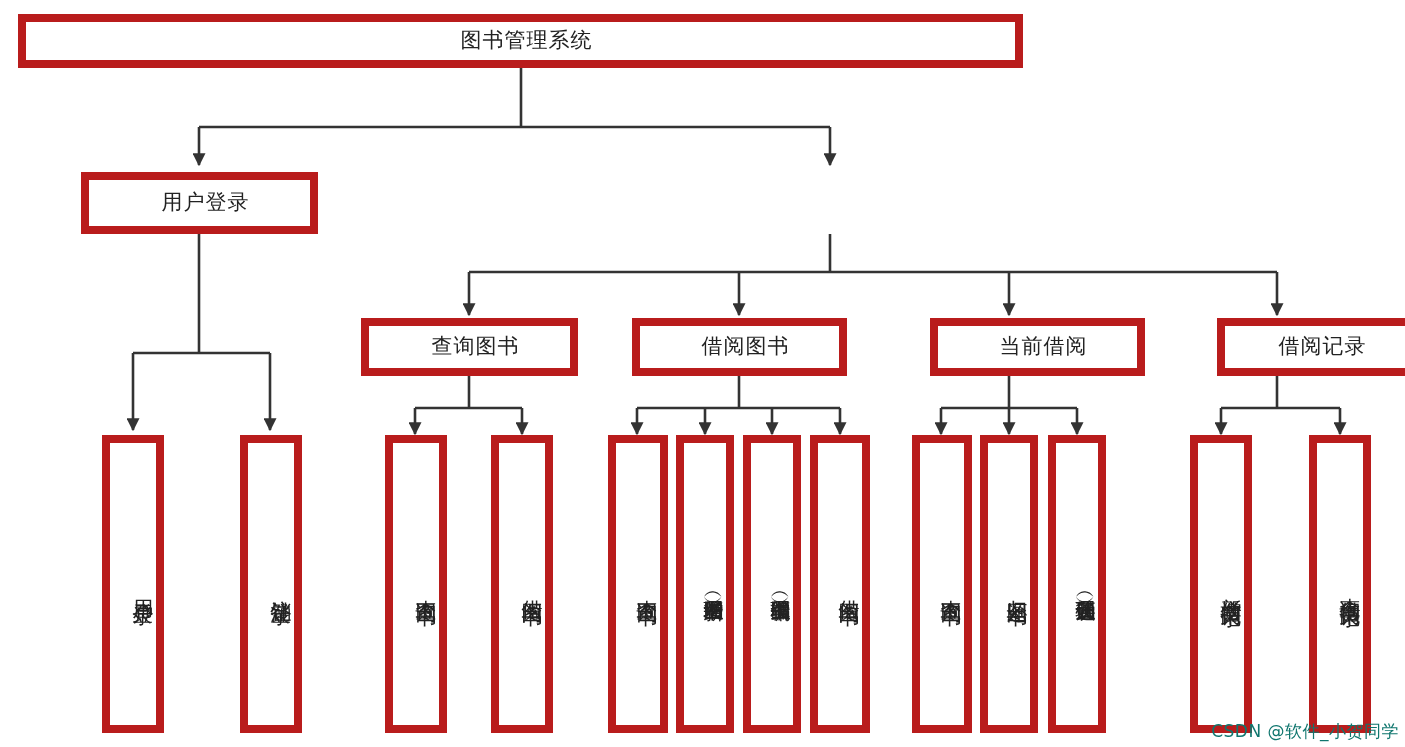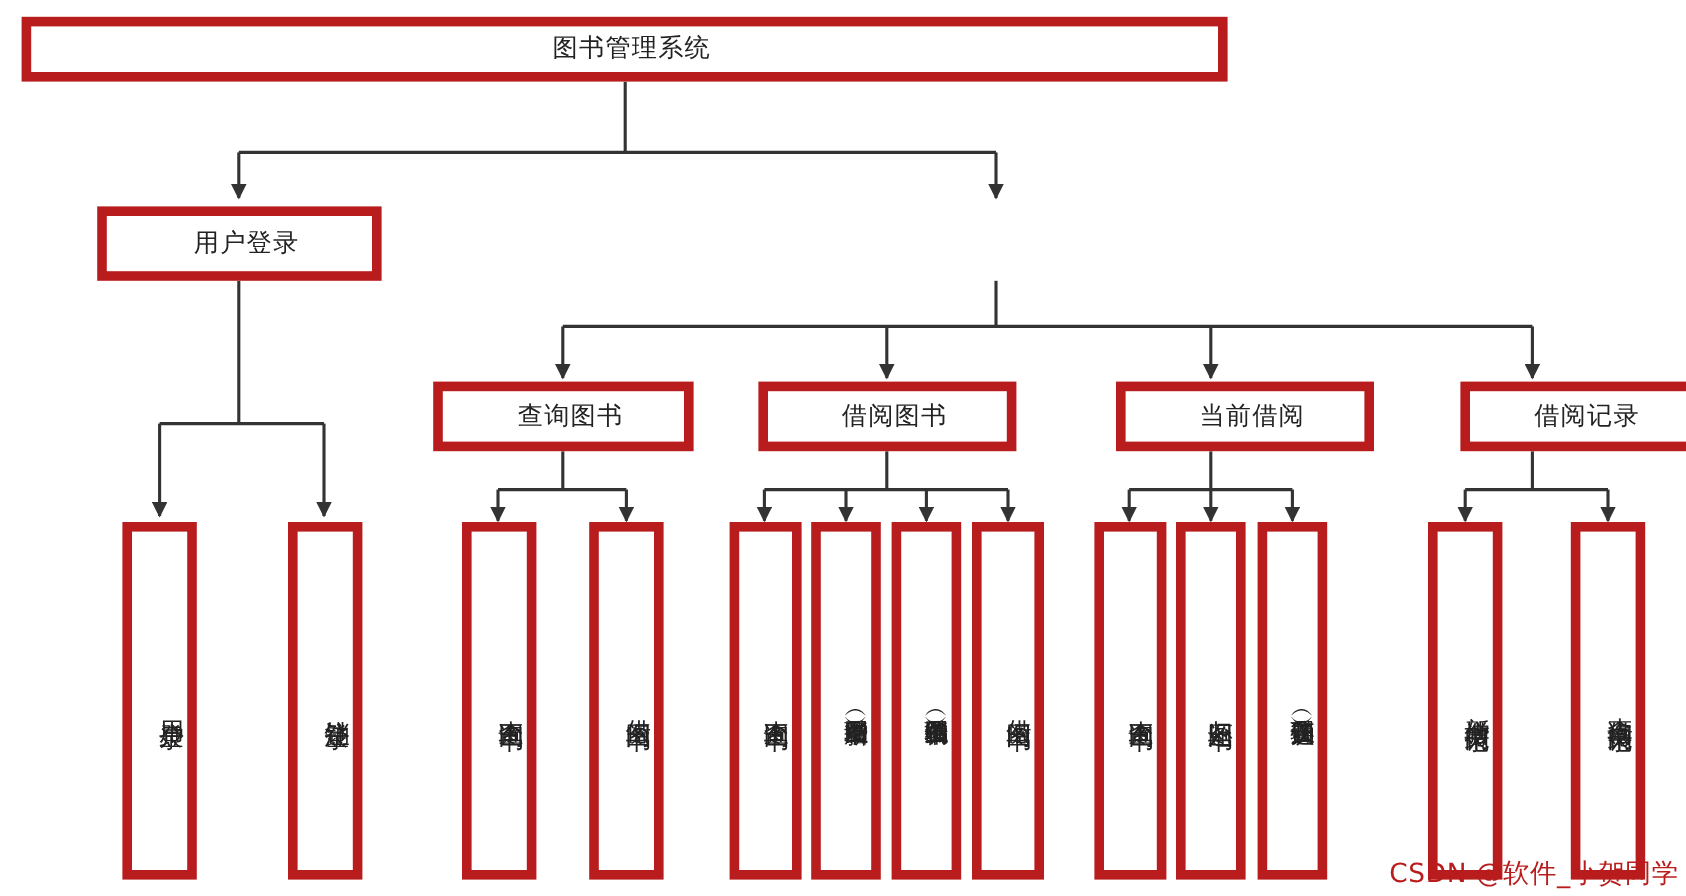--- a/index.html
+++ b/index.html
@@ -49,22 +49,22 @@
     padding-top:2px;
     letter-spacing:0px;
     font-size:20px;
   }
   .node.vert span{
     display:block;
   }
   #watermark{
     position:absolute;
     right:6px;bottom:4px;
-    font-size:22px;
-    color:#b91c1c;
+    font-size:17px;
+    color:#0f766e;
     z-index:5;
     white-space:nowrap;
     letter-spacing:0.5px;
   }
 </style>
 </head>
 <body>
 
 <div id="diagram">
 

